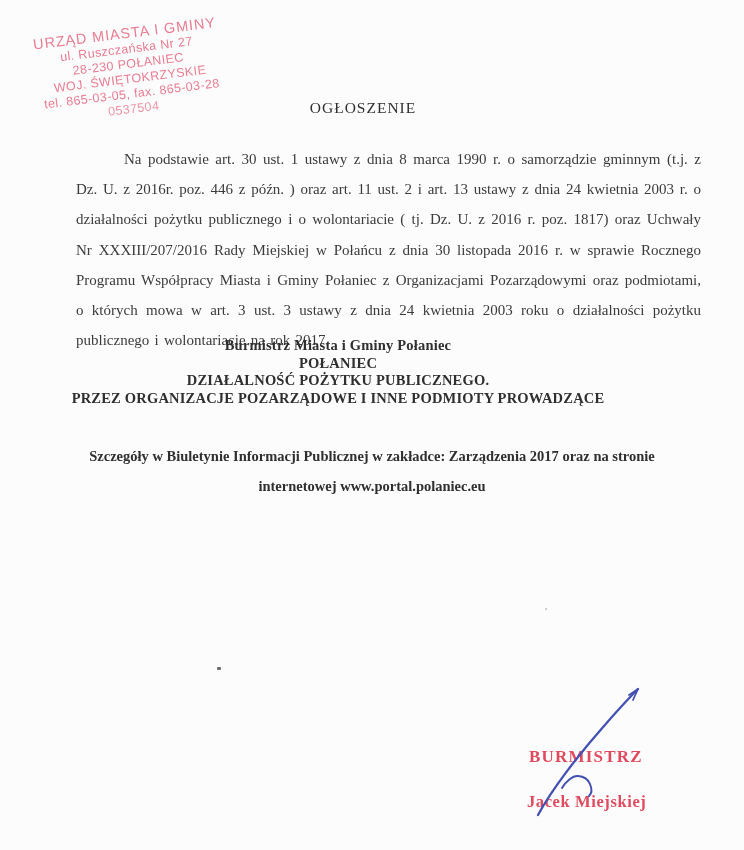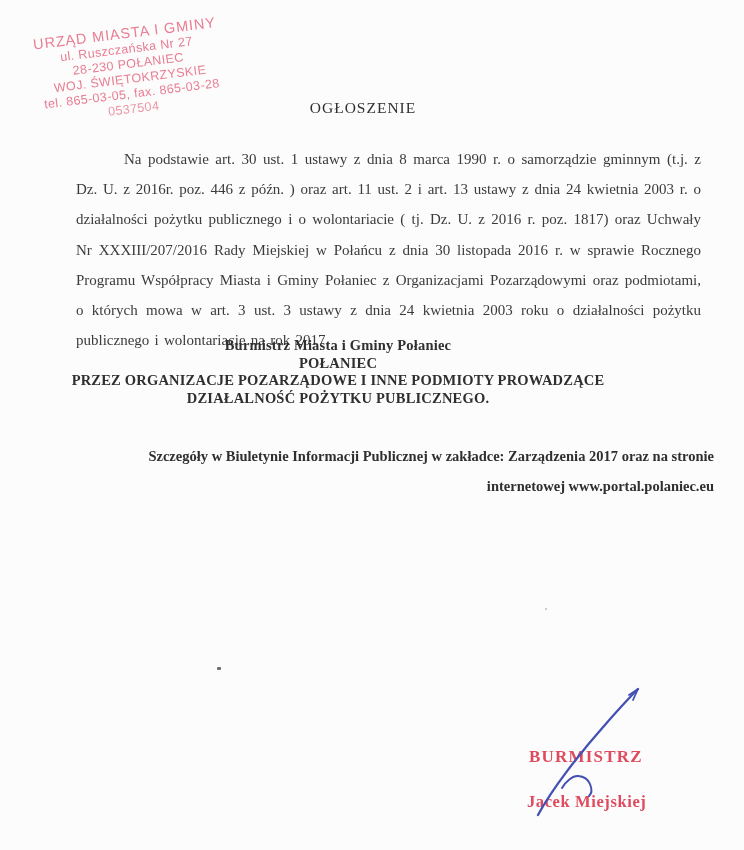--- a/index.html
+++ b/index.html
@@ -72,21 +72,21 @@
     color: #2f2f2f;
   }
   .announcement .ann-line { white-space: pre-wrap; }
 
   
   .details {
     position: absolute;
     top: 441px;
     left: 30px;
     width: 684px;
-    text-align: right;
+    text-align: center;
     font-weight: bold;
     font-size: 14.5px;
     line-height: 30px;
     color: #2f2f2f;
   }
 
   
   .speck { position: absolute; background: #4a4a4a; border-radius: 1px; }
   .speck.s1 { left: 217px; top: 667px; width: 4px; height: 3px; opacity: 0.8; }
   .speck.s2 { left: 545px; top: 608px; width: 2px; height: 2px; opacity: 0.35; }
@@ -136,22 +136,22 @@
     <div class="stamp-line faded">0537504</div>
   </div>
 
   <h1 class="doc-title">OGŁOSZENIE</h1>
 
   <p class="body-par">Na podstawie art. 30 ust. 1 ustawy z dnia 8 marca 1990 r. o samorządzie gminnym (t.j. z Dz. U. z 2016r. poz. 446 z późn. ) oraz art. 11 ust. 2 i art. 13 ustawy z dnia 24 kwietnia 2003 r. o działalności pożytku publicznego i o wolontariacie ( tj. Dz. U. z 2016 r. poz. 1817) oraz Uchwały Nr XXXIII/207/2016 Rady Miejskiej w Połańcu z dnia 30 listopada 2016 r. w sprawie Rocznego Programu Współpracy Miasta i Gminy Połaniec z Organizacjami Pozarządowymi oraz podmiotami, o których mowa w art. 3 ust. 3 ustawy z dnia 24 kwietnia 2003 roku o działalności pożytku publicznego i wolontariacie na rok 2017.</p>
 
   <div class="announcement">
     <div class="ann-line">Burmistrz Miasta i Gminy Połaniec</div>
     <div class="ann-line">POŁANIEC</div>
+    <div class="ann-line">DZIAŁALNOŚĆ POŻYTKU PUBLICZNEGO.</div>
     <div class="ann-line">PRZEZ ORGANIZACJE POZARZĄDOWE I INNE PODMIOTY PROWADZĄCE</div>
-    <div class="ann-line">DZIAŁALNOŚĆ POŻYTKU PUBLICZNEGO.</div>
   </div>
 
   <div class="details">
     <div>Szczegóły w Biuletynie Informacji Publicznej w zakładce: Zarządzenia 2017 oraz na stronie</div>
     <div>internetowej www.portal.polaniec.eu</div>
   </div>
 
   <div class="speck s1"></div>
   <div class="speck s2"></div>
 

